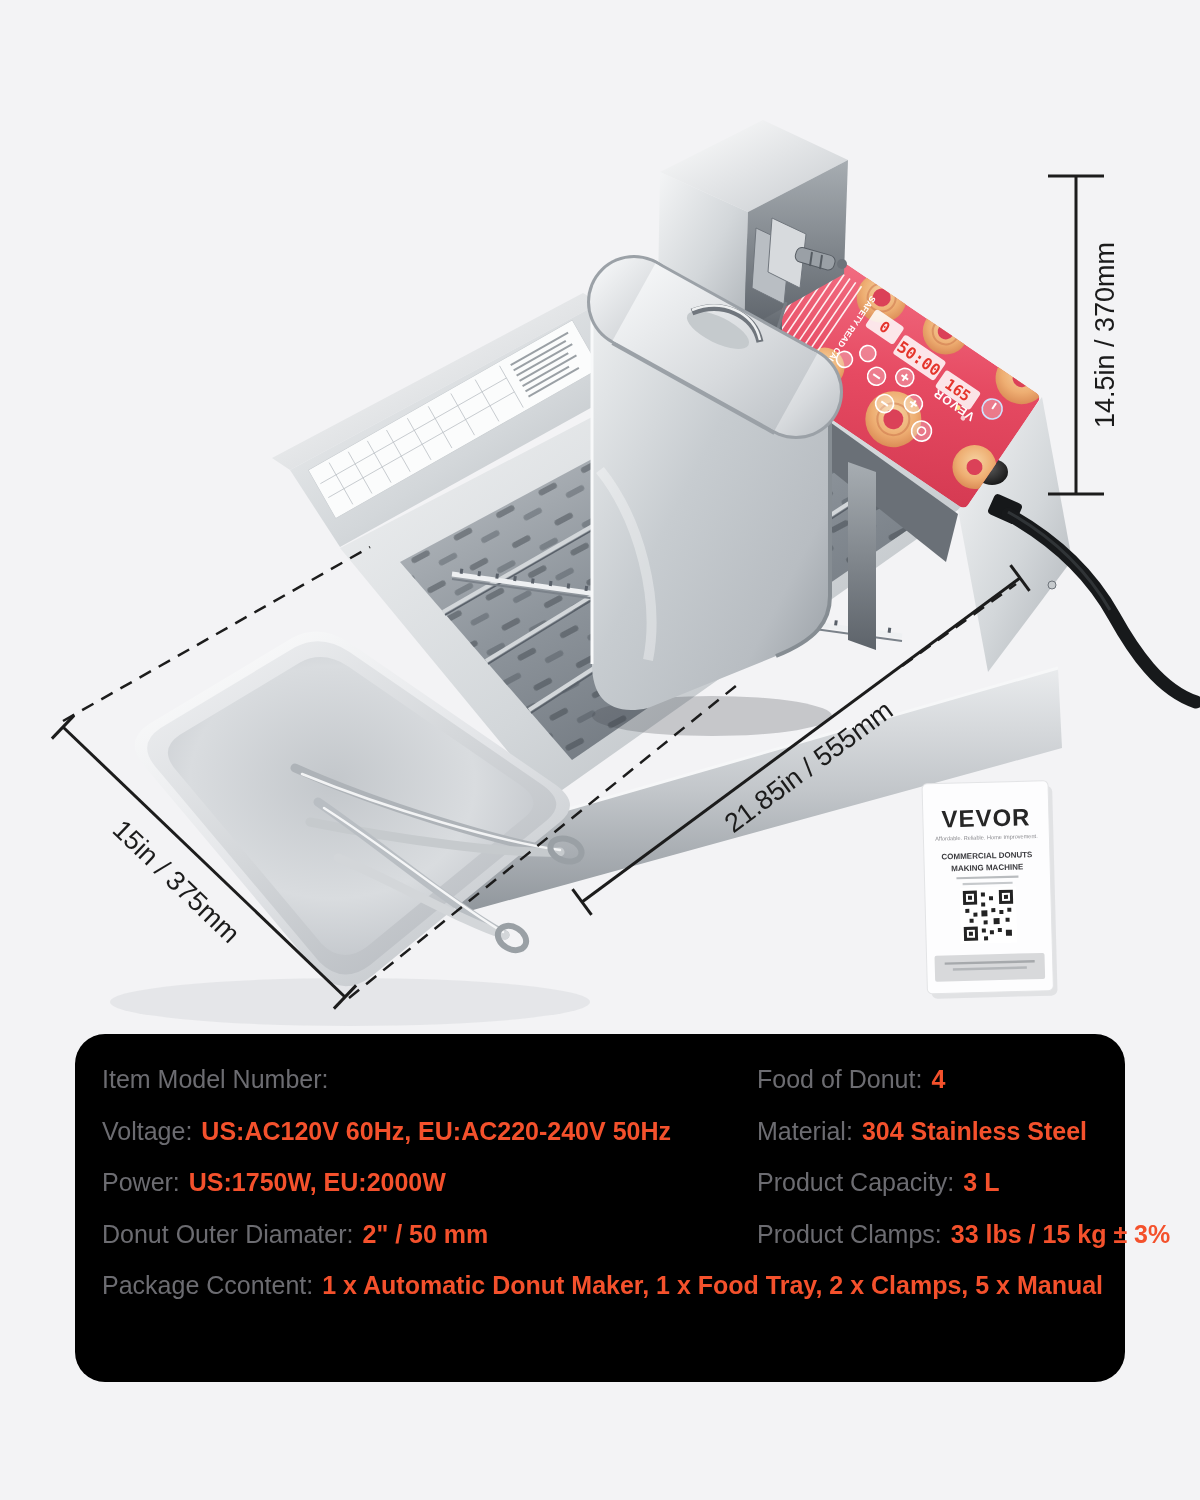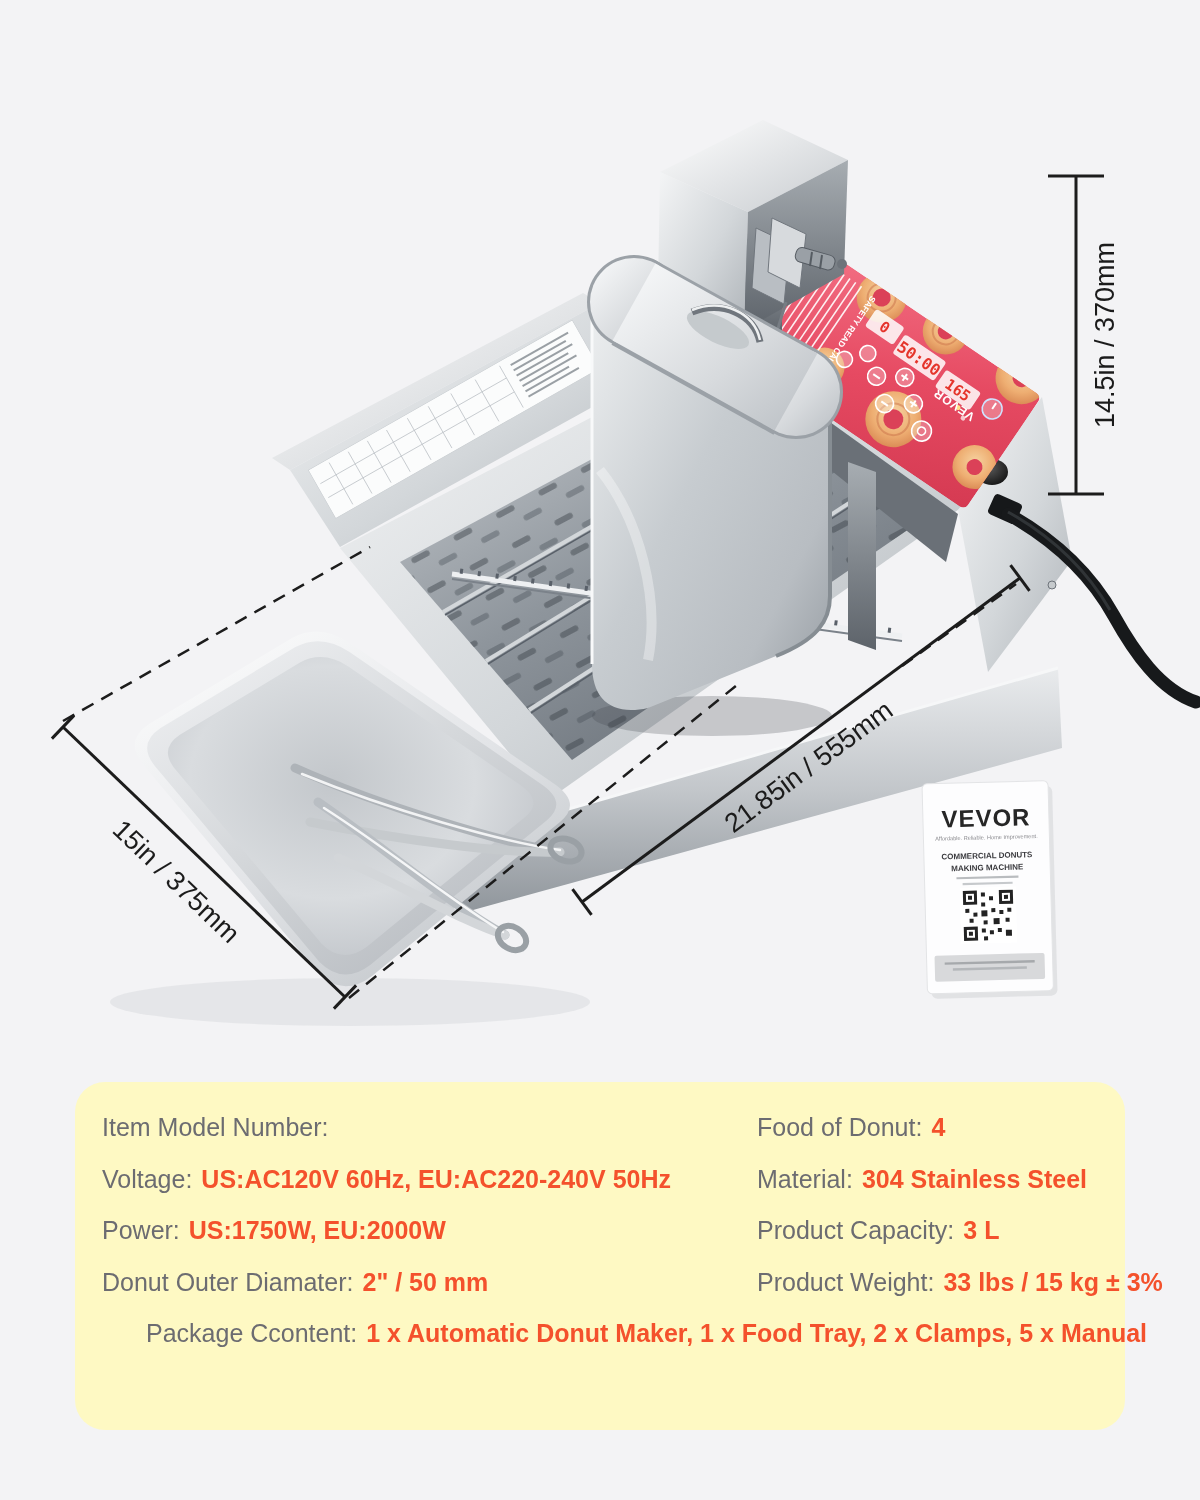--- a/index.html
+++ b/index.html
@@ -3,29 +3,29 @@
 <meta charset="utf-8">
 <style>
   html,body{margin:0;padding:0;}
   body{
     width:1200px;height:1500px;position:relative;overflow:hidden;
     background:#f3f3f5;
     font-family:"Liberation Sans", sans-serif;
   }
   .scene{position:absolute;left:0;top:0;}
   .spec-card{
-    position:absolute;left:75px;top:1082px;width:1050px;height:348px;
-    background:#fef9c3;border-radius:30px;
+    position:absolute;left:75px;top:1034px;width:1050px;height:348px;
+    background:#000000;border-radius:30px;
     box-sizing:border-box;padding:20px 0 0 27px;
   }
   .spec-grid{display:grid;grid-template-columns:655px auto;}
   .spec-row{height:51.5px;display:flex;align-items:center;font-size:25px;white-space:nowrap;}
   .spec-row .lbl{color:#6c6c71;margin-right:9px;}
   .spec-row .val{color:#f4512c;font-weight:700;}
-  .spec-row.full{grid-column:1 / span 2;margin-left:44px;}
+  .spec-row.full{grid-column:1 / span 2;}
   .dim-text{font-size:27px;fill:#1b1b1b;}
   .led{font-family:"DejaVu Sans Mono", monospace;font-weight:bold;fill:#e5352b;}
 </style>
 </head>
 <body>
 
 <svg class="scene" width="1200" height="1060" viewBox="0 0 1200 1060">
   <defs>
     <linearGradient id="steelTop" x1="0" y1="0" x2="1" y2="1">
       <stop offset="0" stop-color="#ffffff"></stop>
@@ -442,21 +442,21 @@
     </div>
     <div class="spec-row">
       <span class="lbl">Product Capacity:</span>
       <span class="val">3 L</span>
     </div>
     <div class="spec-row">
       <span class="lbl">Donut Outer Diamater:</span>
       <span class="val">2" / 50 mm</span>
     </div>
     <div class="spec-row">
-      <span class="lbl">Product Weight:</span>
+      <span class="lbl">Product Clamps:</span>
       <span class="val">33 lbs / 15 kg ± 3%</span>
     </div>
     <div class="spec-row full">
       <span class="lbl">Package Ccontent:</span>
       <span class="val">1 x Automatic Donut Maker, 1 x Food Tray, 2 x Clamps, 5 x Manual</span>
     </div>
   </div>
 </div>
 
 </body></html>

